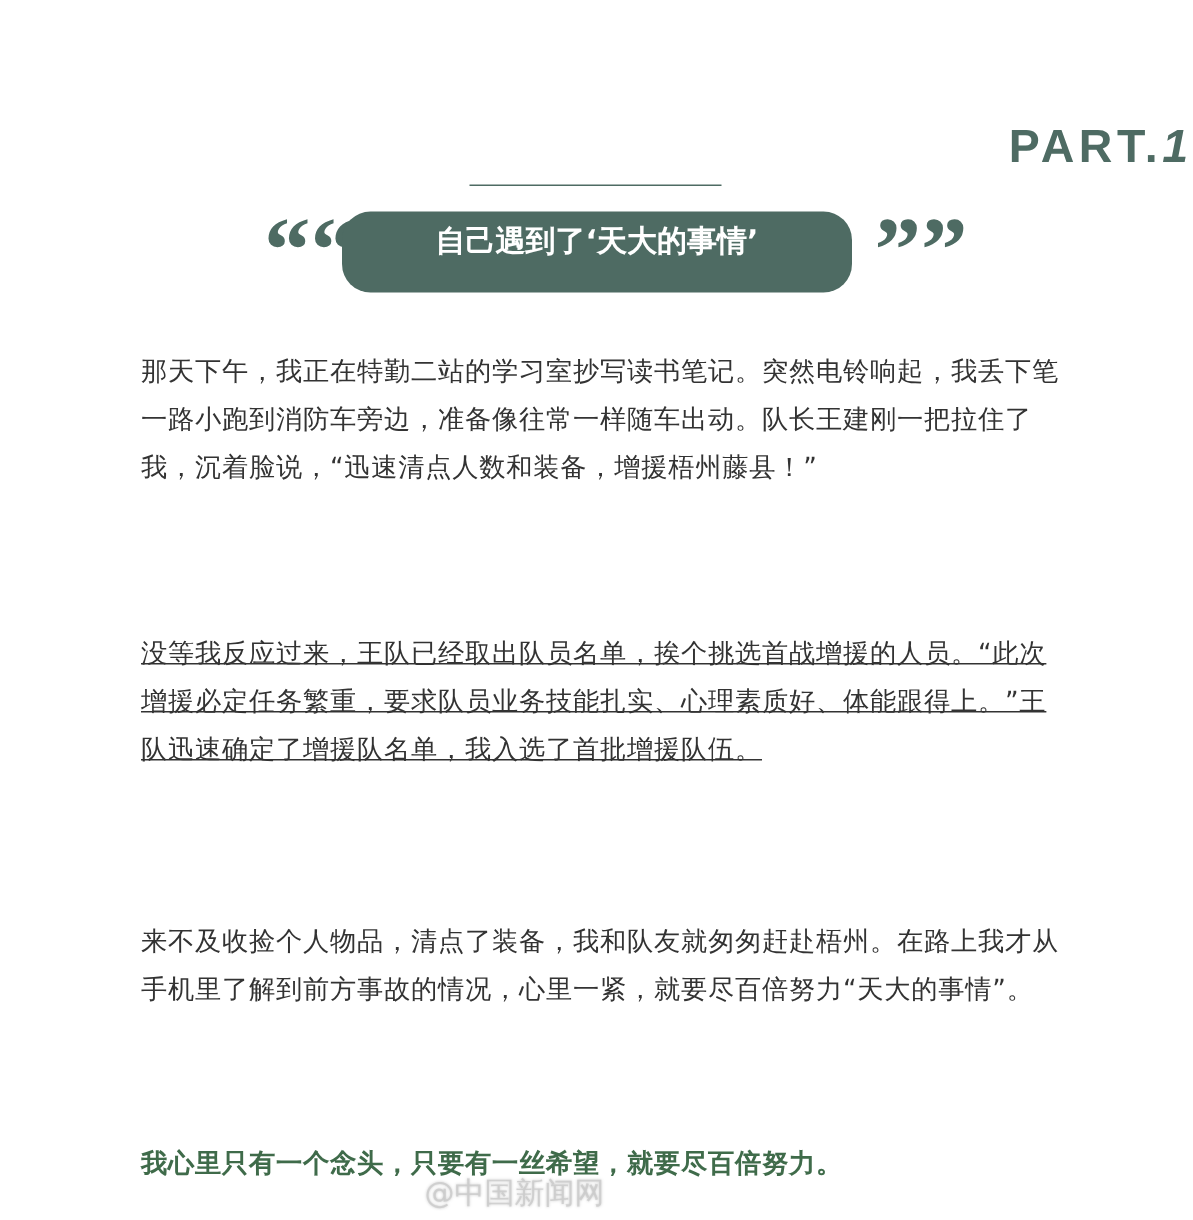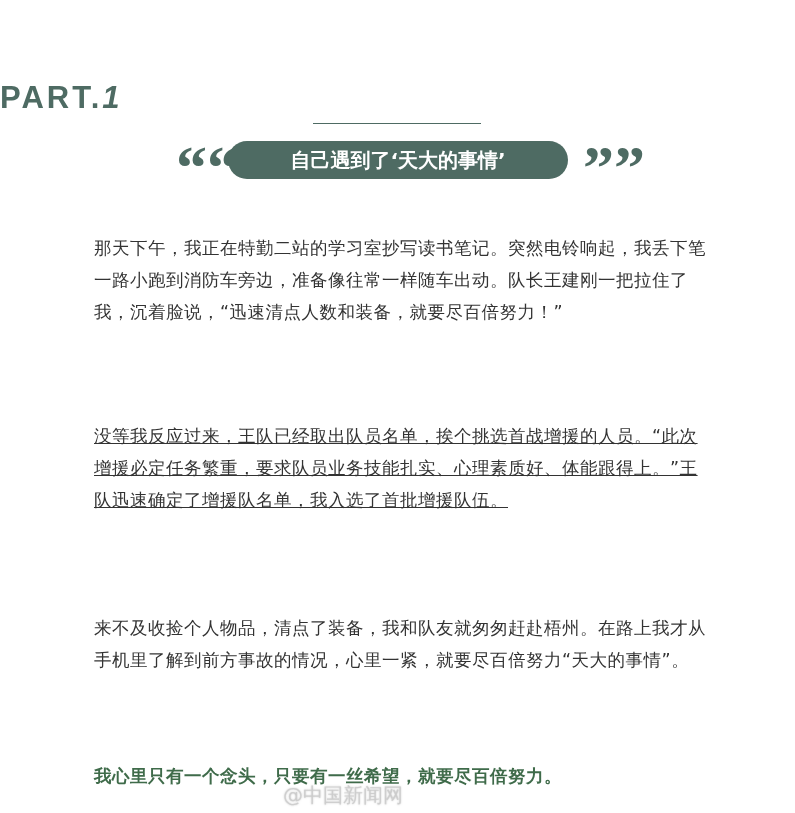--- a/index.html
+++ b/index.html
@@ -1,28 +1,28 @@
 <!DOCTYPE html>
 <html><head>
 <meta charset="utf-8">
 <style>
   html, body { margin: 0; padding: 0; background: #ffffff; }
   body { width: 795px; height: 813px; position: relative; overflow: hidden;
          font-family: "DejaVu Sans", "Liberation Sans", sans-serif; }
-  .part-title { position: absolute; left: 0; width: 795px; top: 80px; text-align: left;
+  .part-title { position: absolute; left: 0; width: 795px; top: 80px; text-align: right;
     font-family: "Liberation Sans", sans-serif; font-weight: bold; font-size: 31px;
     letter-spacing: 3px; color: #4e6b63; }
   .part-title .num { font-style: italic; }
   .part-rule { position: absolute; left: 313px; top: 123px; width: 168px; height: 1px; background: #4e6b63; }
   .quote { position: absolute; top: 140px; font-family: "Liberation Serif", serif;
     font-weight: bold; font-size: 62px; line-height: 62px; color: #4e6b63; height: 40px; overflow: hidden; }
   .quote.left { left: 176px; }
   .quote.right { left: 583px; }
   .quote span { display: block; margin-top: -4px; }
-  .banner { position: absolute; left: 228px; top: 141px; width: 340px; height: 38px;
+  .banner { position: absolute; left: 228px; top: 141px; width: 340px; height: 54px;
     background: #4e6b63; border-radius: 19px; color: #fff; text-align: center;
     font-weight: bold; font-size: 20px; line-height: 38px; }
   .para { position: absolute; left: 94px; width: 612px; font-size: 17.5px; line-height: 32px;
     color: #333; letter-spacing: 0.5px; margin: 0; }
   .p1 { top: 232px; }
   .p2 { top: 420px; text-decoration: underline; }
   .p3 { top: 612px; }
   .p4 { top: 760px; font-weight: bold; color: #3f6b4a; }
   .watermark { position: absolute; left: 283px; top: 782px; font-size: 20px; color: rgba(200,200,200,0.75);
     text-shadow: 0 0 2px rgba(120,120,120,0.4); }
@@ -34,18 +34,18 @@
 <div class="part-rule"></div>
 
 <div class="quote left">
     <span>““</span>
   </div>
 <div class="banner">自己遇到了‘天大的事情’</div>
 <div class="quote right">
     <span>””</span>
   </div>
 
-<p class="para p1">那天下午，我正在特勤二站的学习室抄写读书笔记。突然电铃响起，我丢下笔一路小跑到消防车旁边，准备像往常一样随车出动。队长王建刚一把拉住了我，沉着脸说，“迅速清点人数和装备，就要尽百倍努力！”</p>
+<p class="para p1">那天下午，我正在特勤二站的学习室抄写读书笔记。突然电铃响起，我丢下笔一路小跑到消防车旁边，准备像往常一样随车出动。队长王建刚一把拉住了我，沉着脸说，“迅速清点人数和装备，增援梧州藤县！”</p>
 <p class="para p2">没等我反应过来，王队已经取出队员名单，挨个挑选首战增援的人员。“此次增援必定任务繁重，要求队员业务技能扎实、心理素质好、体能跟得上。”王队迅速确定了增援队名单，我入选了首批增援队伍。</p>
 <p class="para p3">来不及收捡个人物品，清点了装备，我和队友就匆匆赶赴梧州。在路上我才从手机里了解到前方事故的情况，心里一紧，就要尽百倍努力“天大的事情”。</p>
 <p class="para p4">我心里只有一个念头，只要有一丝希望，就要尽百倍努力。</p>
 
 <div class="watermark">@中国新闻网</div>
 
 </body></html>

